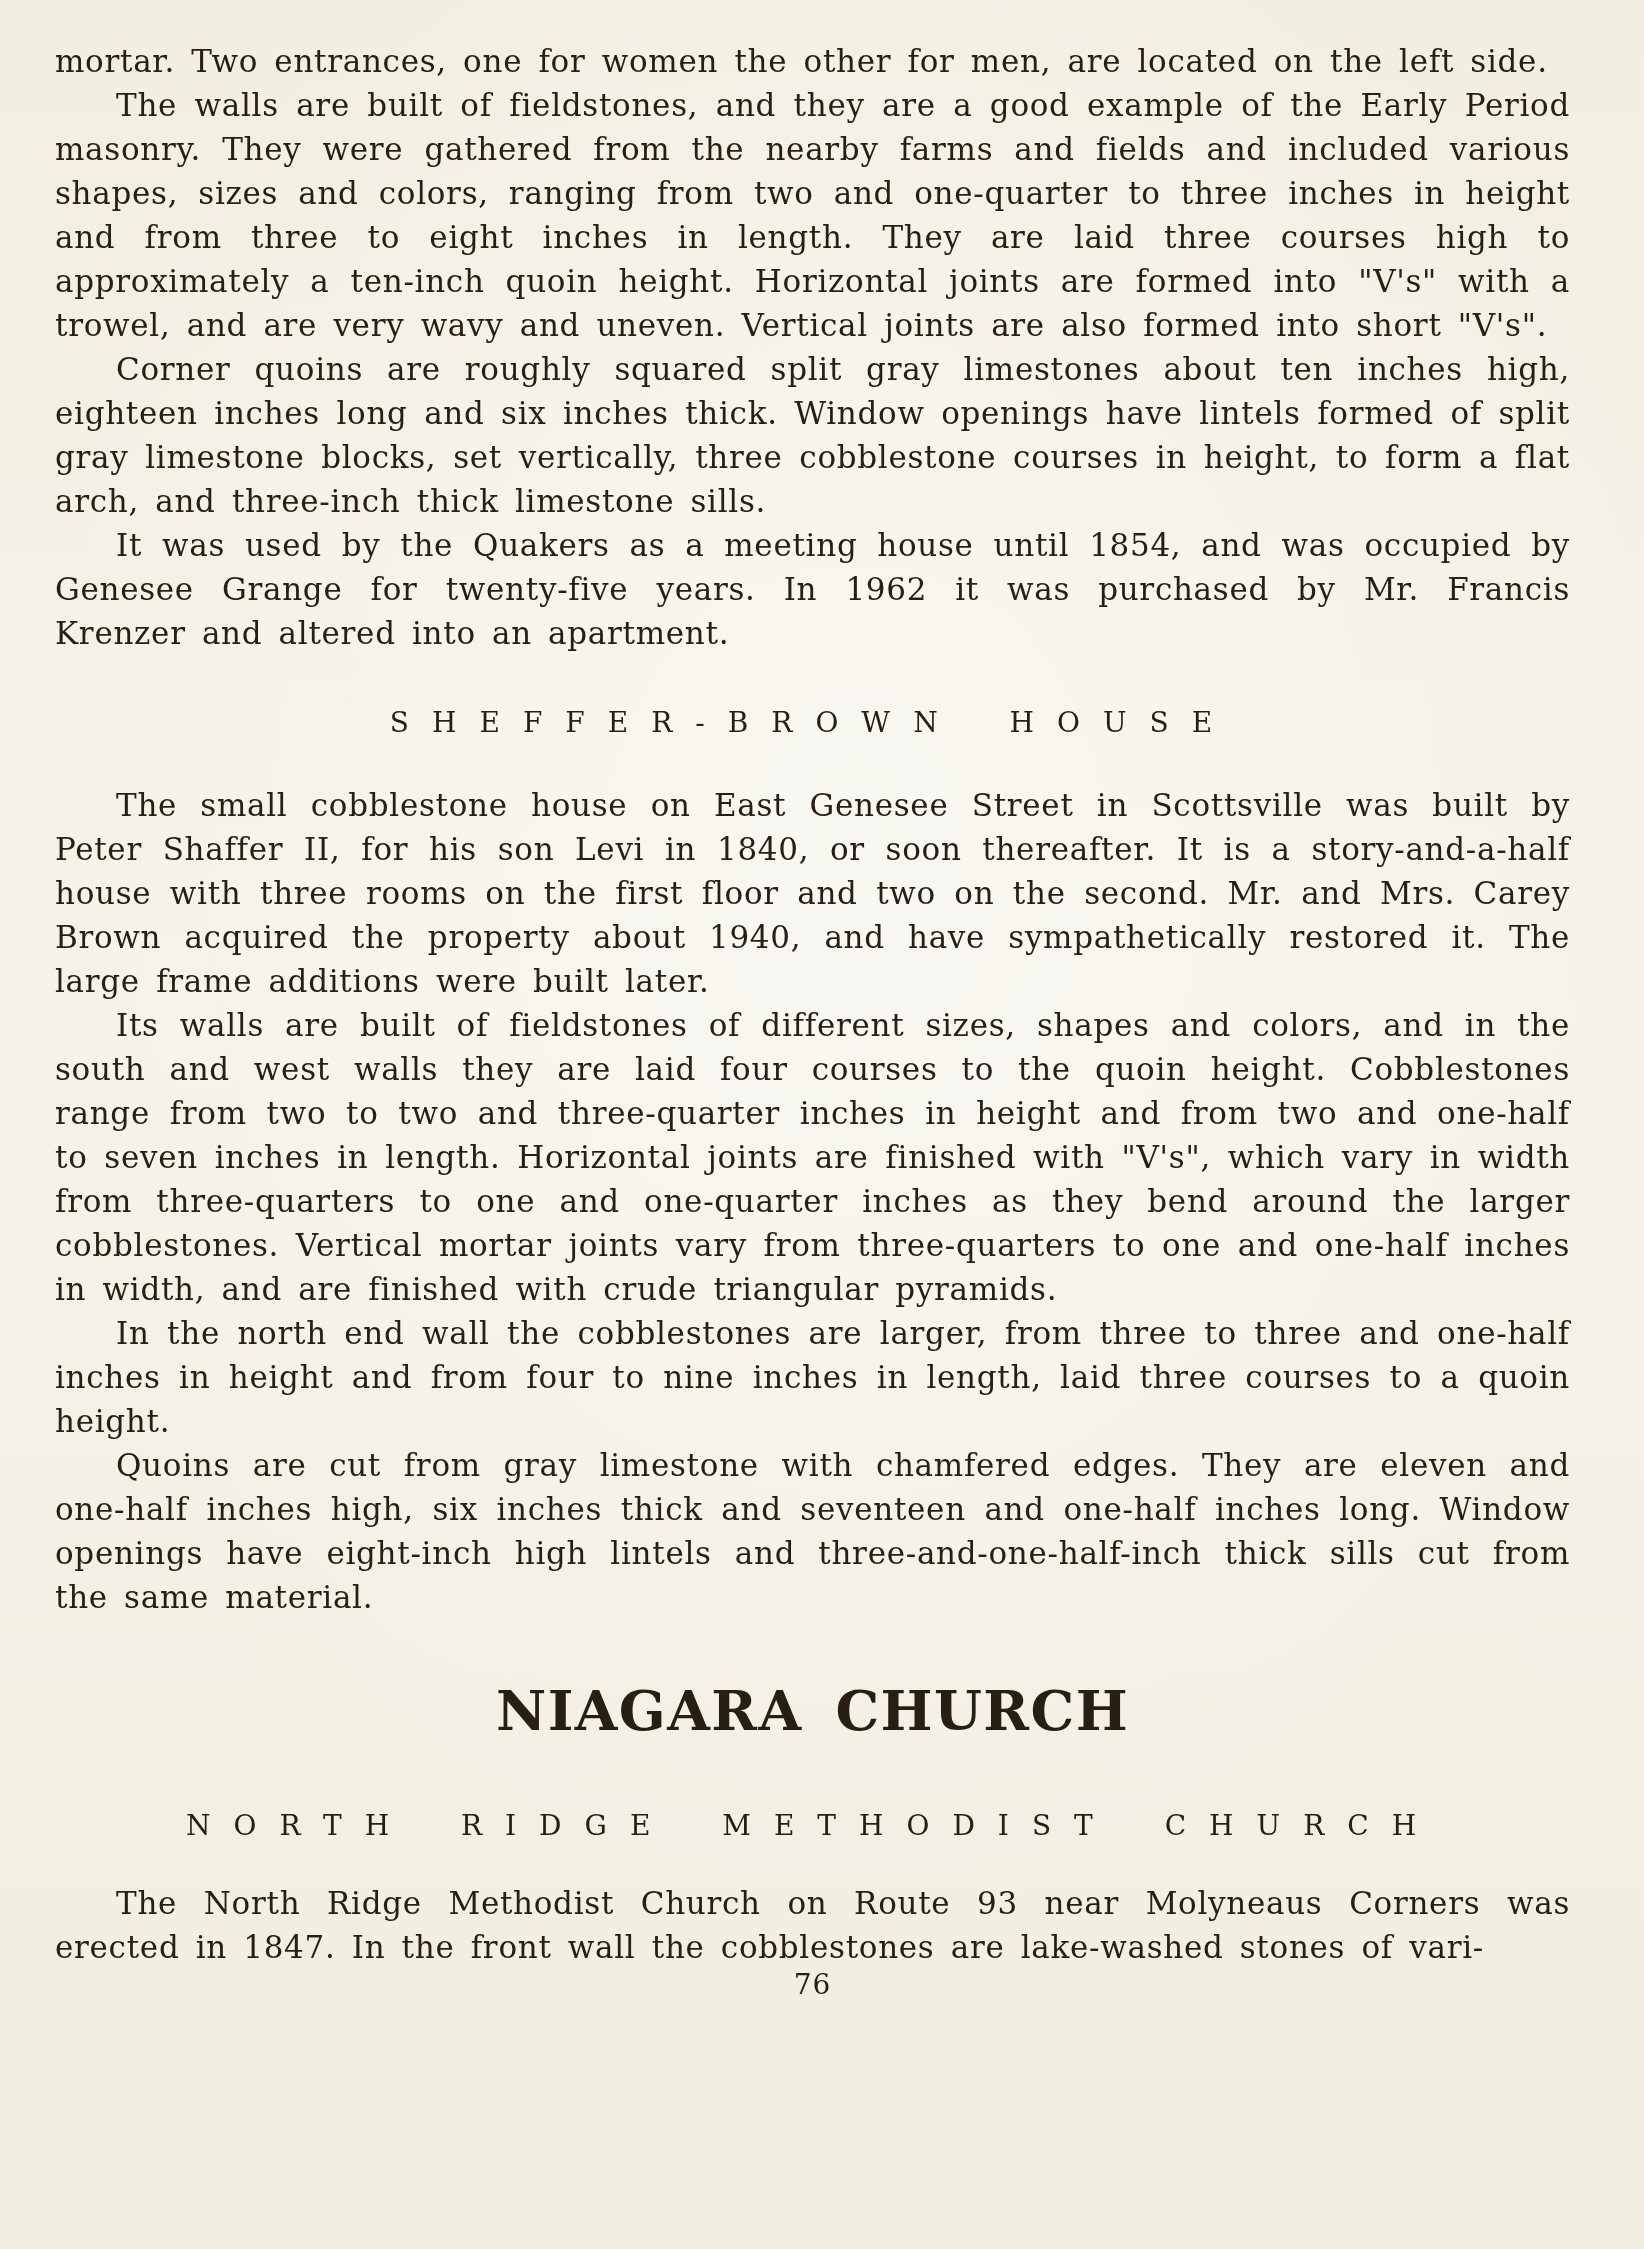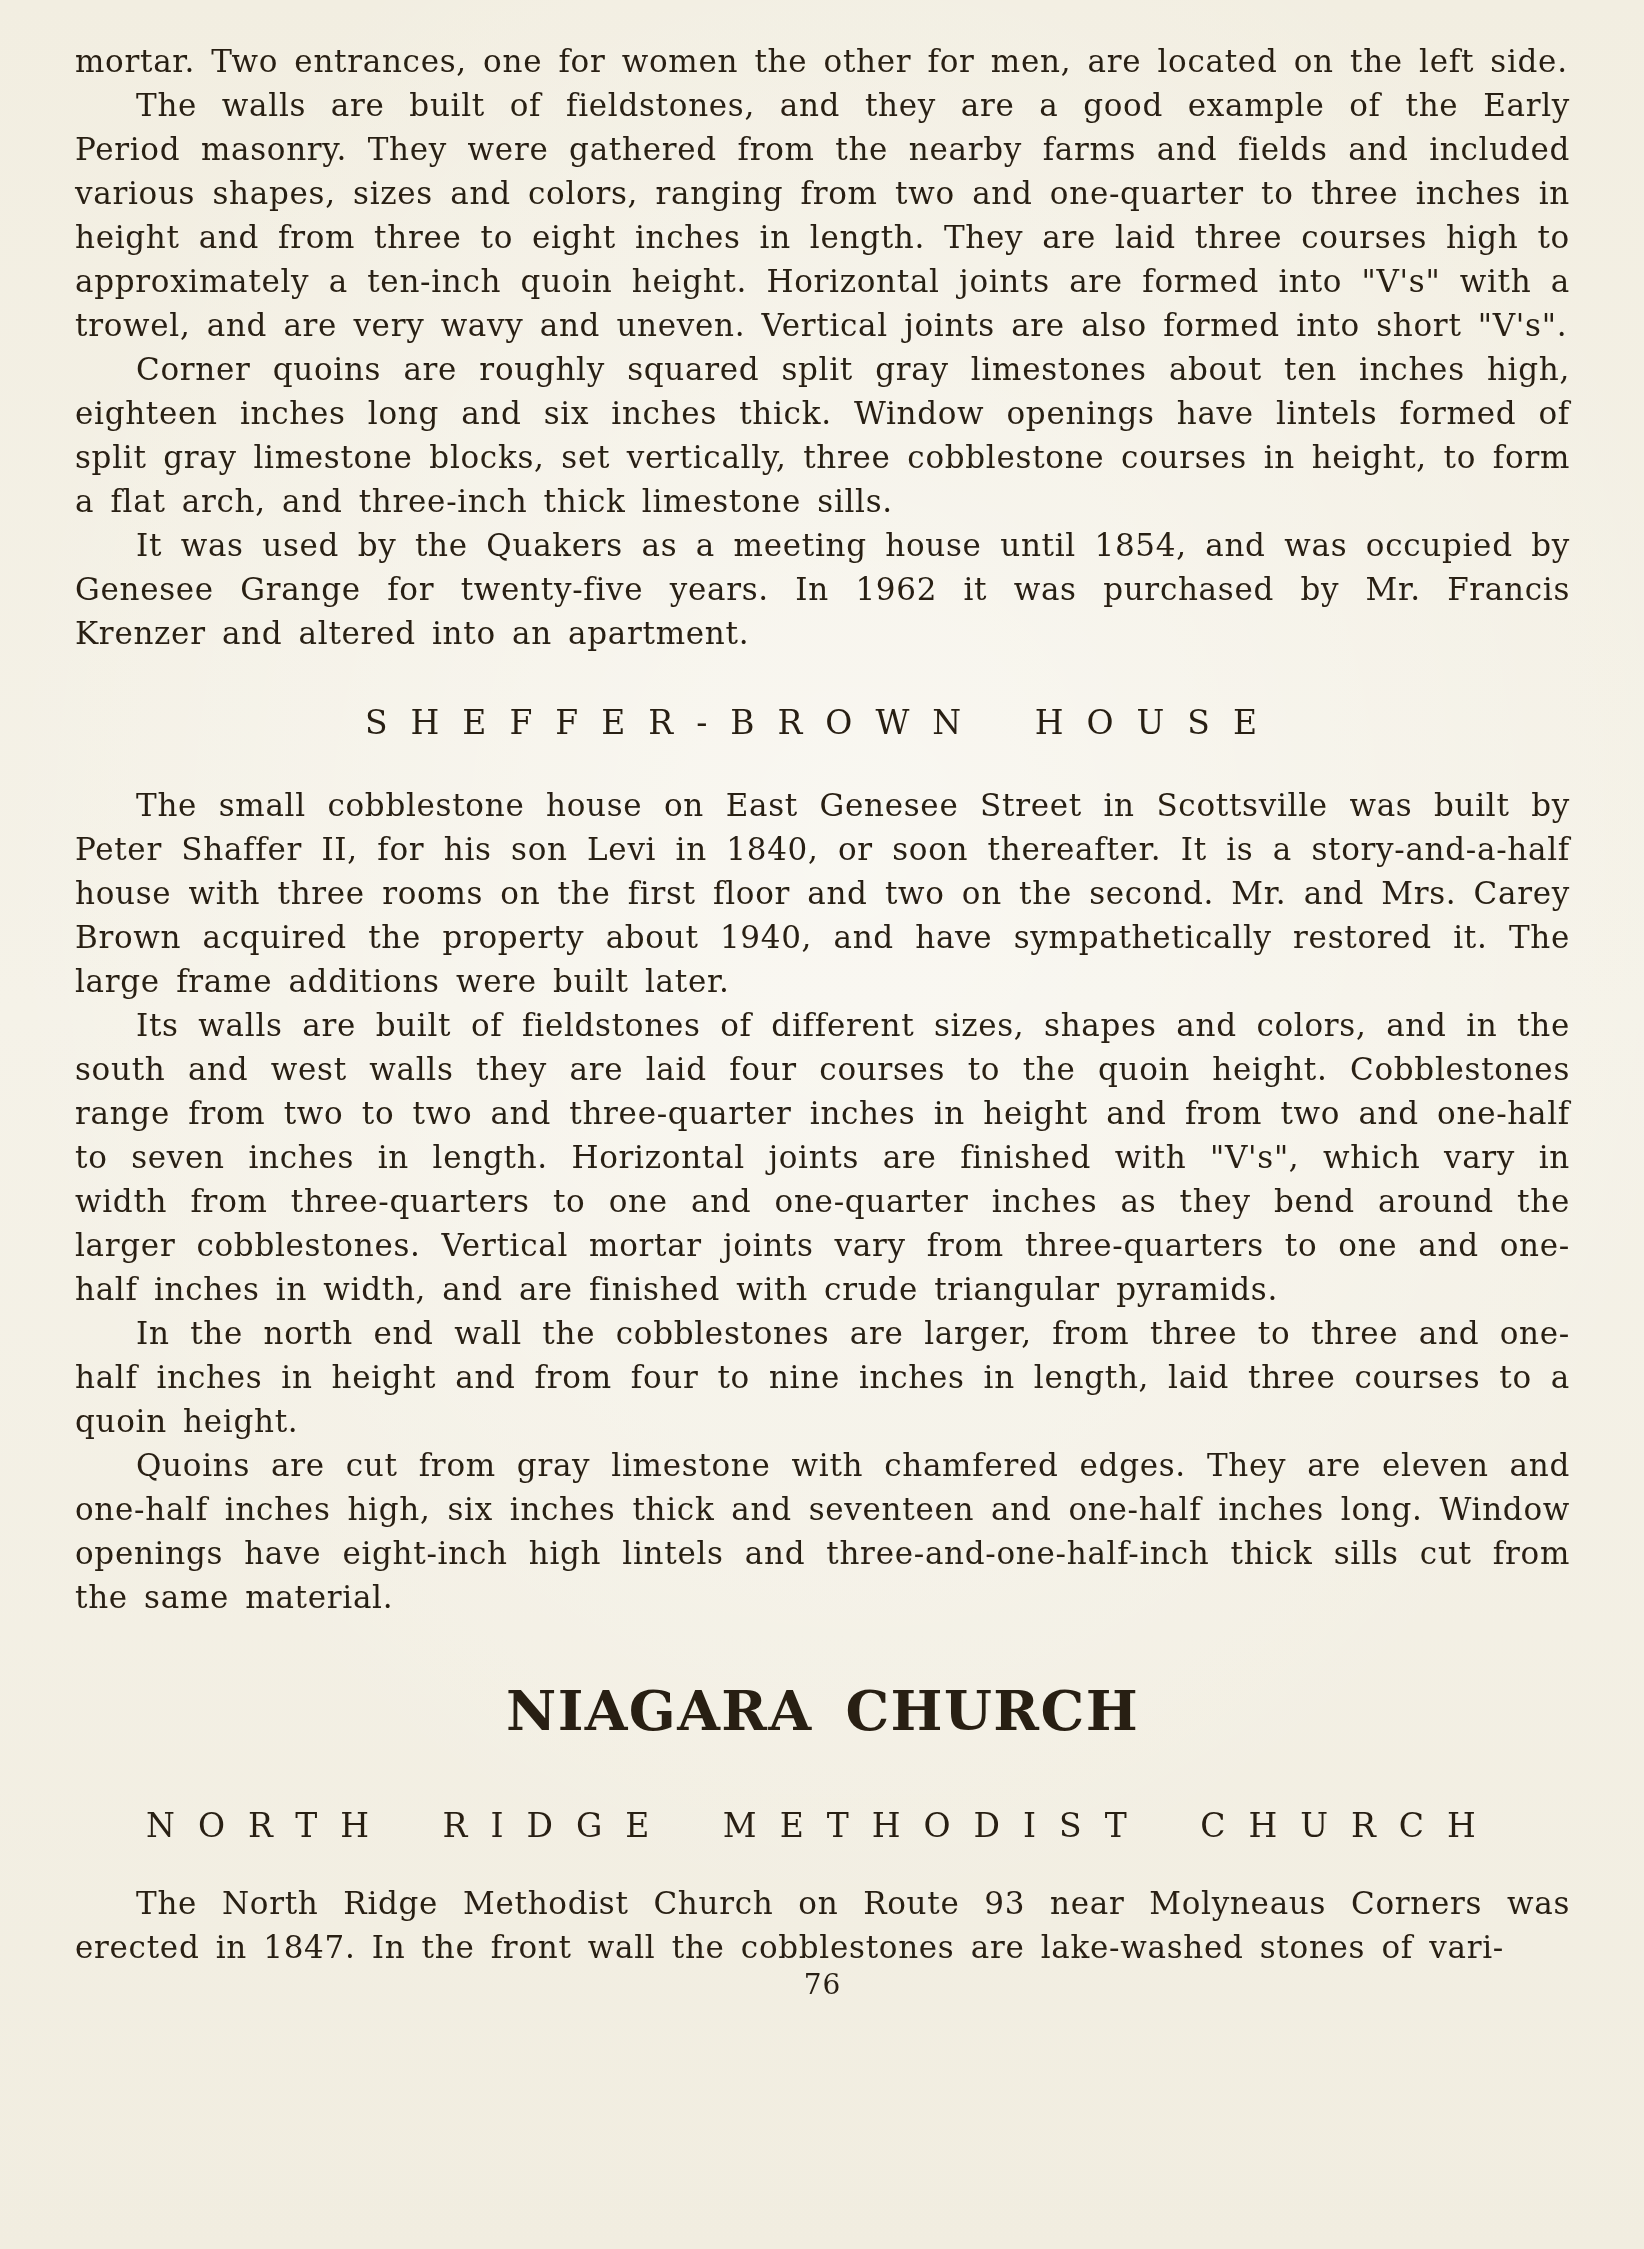--- a/index.html
+++ b/index.html
@@ -5,21 +5,21 @@
   html, body {
     margin: 0;
     padding: 0;
     background: #efebde;
   }
   .page {
     position: relative;
     width: 1645px;
     height: 2250px;
     box-sizing: border-box;
-    padding: 39px 75px 0 75px;
+    padding: 39px 75px 0 55px;
     background:
       radial-gradient(ellipse 1243px 1529px at 52% 38%, rgba(255,255,255,0.45), rgba(255,255,255,0) 70%),
       linear-gradient(180deg, #f2eee1 0%, #f5f2e8 45%, #f1ede0 100%);
     background-color: #f3efe3;
     color: #281f13;
     font-family: "DejaVu Serif", "Liberation Serif", serif;
     font-size: 31px;
     line-height: 44px;
     overflow: hidden;
   }
@@ -30,21 +30,21 @@
   }
   .para {
     margin: 0;
     text-indent: 61px;
   }
   .para.continuation {
     text-indent: 0;
   }
   .section-heading {
     margin: 46px 0 38px;
-    font-size: 33px;
+    font-size: 28px;
     font-weight: 400;
     letter-spacing: 23px;
     word-spacing: 17px;
     line-height: 44px;
     text-align: center;
     text-indent: 0;
     white-space: nowrap;
   }
   .section-heading.church {
     margin: 64px 0 33px;

